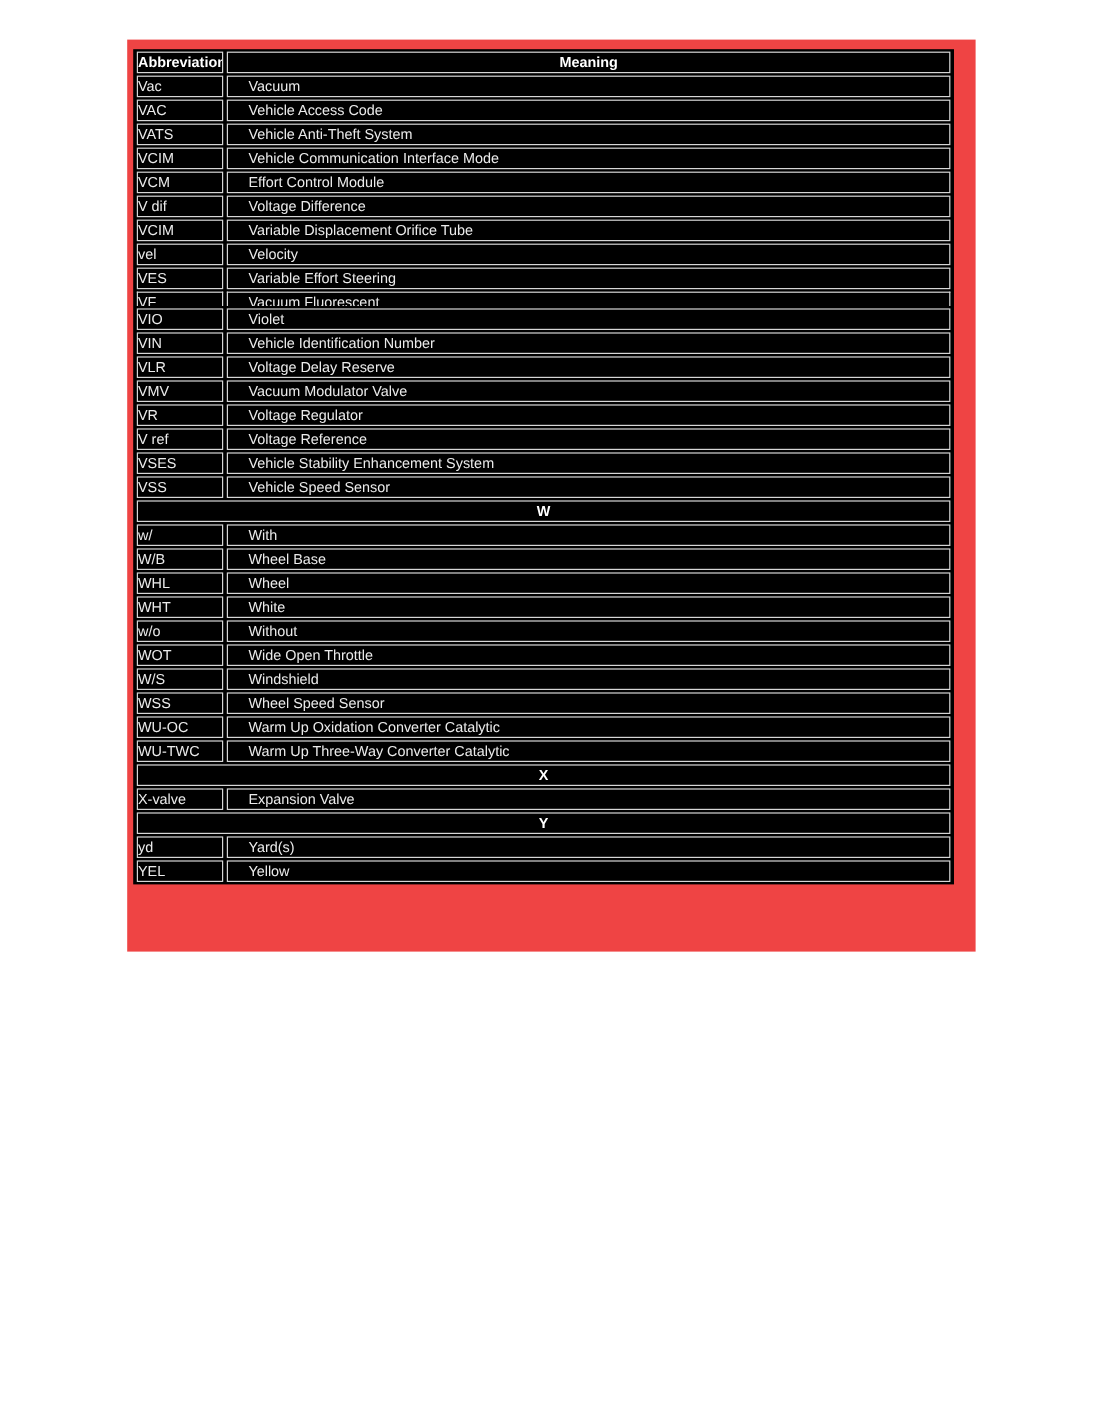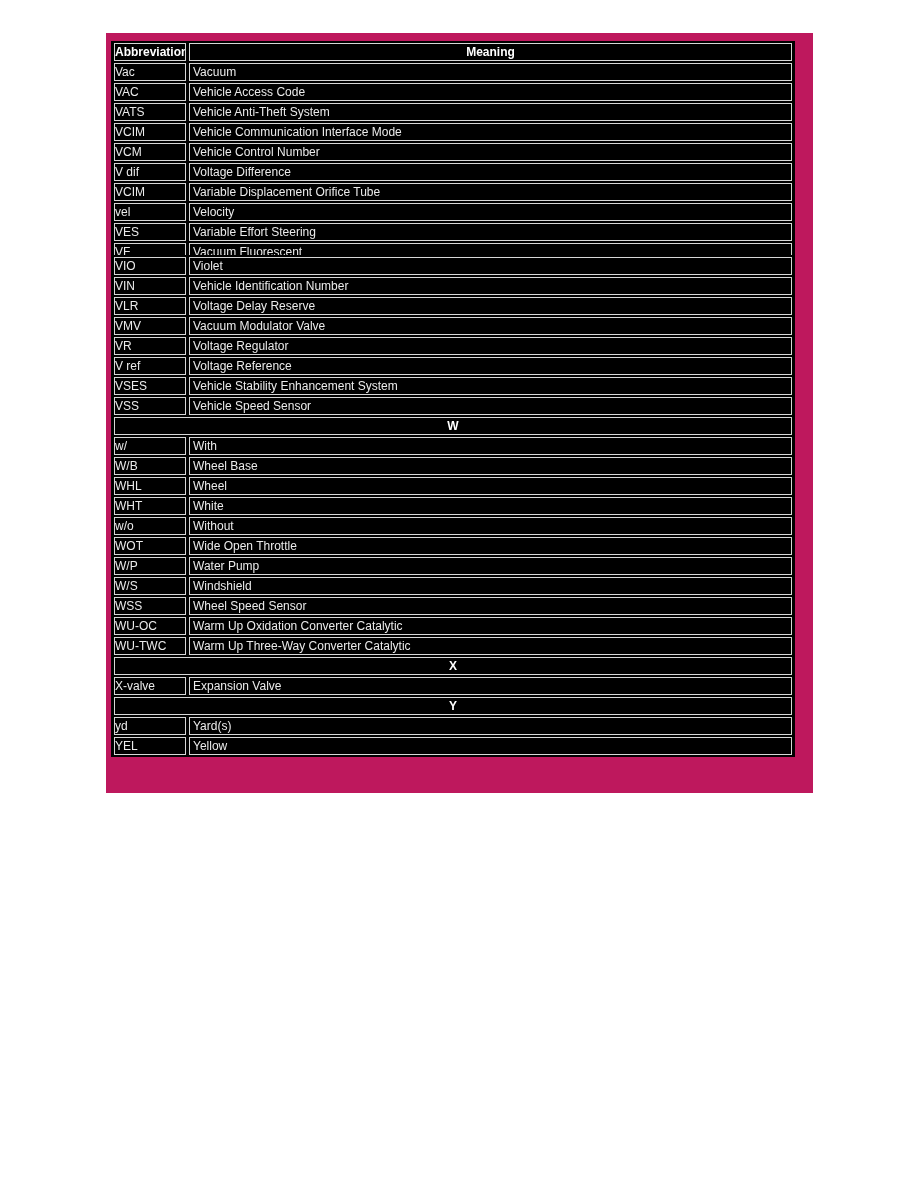--- a/index.html
+++ b/index.html
@@ -13,21 +13,21 @@
     position: relative;
     font-family: "Liberation Sans", sans-serif;
     overflow: hidden;
   }
   .table-block {
     position: absolute;
     left: 106px;
     top: 33px;
     width: 707px;
     height: 760px;
-    background: #be185d;
+    background: #ef4444;
     box-sizing: border-box;
   }
   table.abbr-table {
     position: absolute;
     left: 5px;
     top: 8px;
     width: 684px;
     border-collapse: separate;
     border-spacing: 3px 2px;
     table-layout: fixed;
@@ -41,21 +41,21 @@
     background: #000000;
     color: #ebebeb;
     font-size: 12px;
     line-height: 16px;
     height: 18px;
     padding: 0;
     white-space: nowrap;
     overflow: hidden;
   }
   td.abbr-cell { }
-  td.meaning-cell { text-align: left; padding-left: 3px; }
+  td.meaning-cell { text-align: left; padding-left: 17px; }
   td.hdr {
     font-weight: bold;
     text-align: center;
     color: #ffffff;
   }
   td.sec {
     font-weight: bold;
     text-align: center;
     color: #ffffff;
   }
@@ -96,21 +96,21 @@
         <tr>
           <td class="abbr-cell">VATS</td>
           <td class="meaning-cell">Vehicle Anti-Theft System</td>
         </tr>
         <tr>
           <td class="abbr-cell">VCIM</td>
           <td class="meaning-cell">Vehicle Communication Interface Mode</td>
         </tr>
         <tr>
           <td class="abbr-cell">VCM</td>
-          <td class="meaning-cell">Vehicle Control Number</td>
+          <td class="meaning-cell">Effort Control Module</td>
         </tr>
         <tr>
           <td class="abbr-cell">V dif</td>
           <td class="meaning-cell">Voltage Difference</td>
         </tr>
         <tr>
           <td class="abbr-cell">VCIM</td>
           <td class="meaning-cell">Variable Displacement Orifice Tube</td>
         </tr>
         <tr>
@@ -182,24 +182,20 @@
         </tr>
         <tr>
           <td class="abbr-cell">w/o</td>
           <td class="meaning-cell">Without</td>
         </tr>
         <tr>
           <td class="abbr-cell">WOT</td>
           <td class="meaning-cell">Wide Open Throttle</td>
         </tr>
         <tr>
-          <td class="abbr-cell">W/P</td>
-          <td class="meaning-cell">Water Pump</td>
-        </tr>
-        <tr>
           <td class="abbr-cell">W/S</td>
           <td class="meaning-cell">Windshield</td>
         </tr>
         <tr>
           <td class="abbr-cell">WSS</td>
           <td class="meaning-cell">Wheel Speed Sensor</td>
         </tr>
         <tr>
           <td class="abbr-cell">WU-OC</td>
           <td class="meaning-cell">Warm Up Oxidation Converter Catalytic</td>

